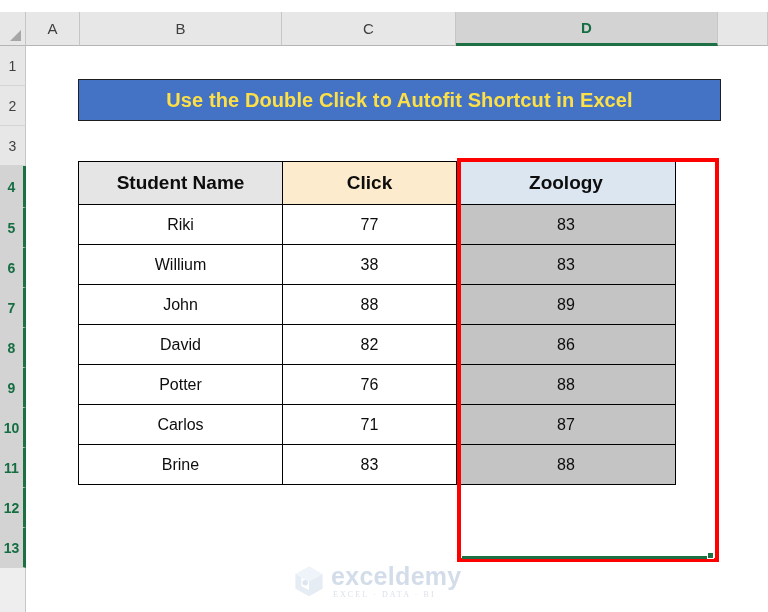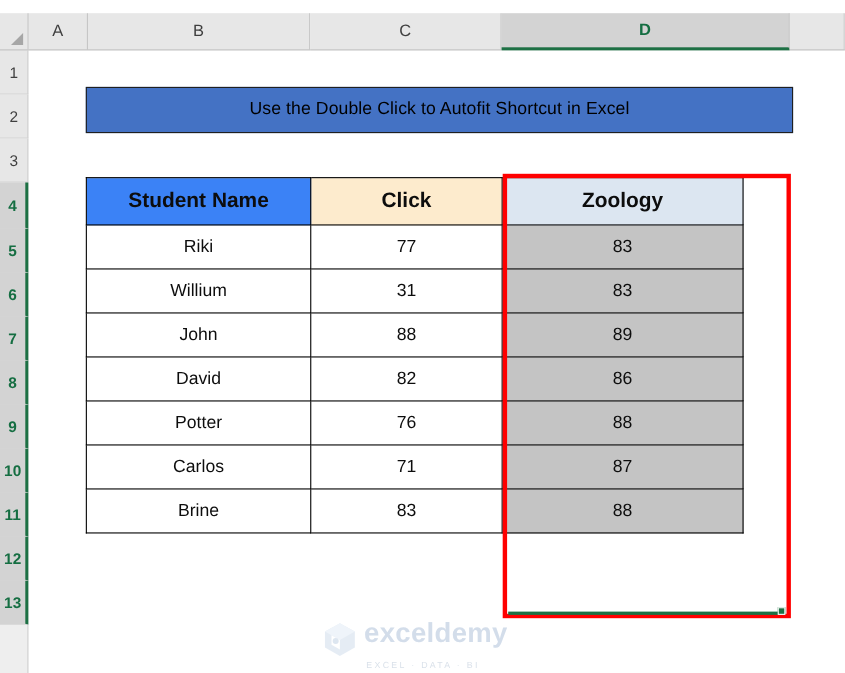--- a/index.html
+++ b/index.html
@@ -117,23 +117,23 @@
     width: 643px;
     height: 42px;
     background: #4472c4;
     border: 1.5px solid #1f1f1f;
     box-sizing: border-box;
     display: flex;
     align-items: center;
     justify-content: center;
   }
   .title-banner span {
-    color: #000000;
-    font-size: 16px;
-    font-weight: normal;
+    color: #fde047;
+    font-size: 20px;
+    font-weight: bold;
     letter-spacing: .1px;
     white-space: nowrap;
   }
 
   
   .data-table {
     position: absolute;
     left: 52px;
     top: 115px;
     border-collapse: collapse;
@@ -151,21 +151,21 @@
   }
   .data-table th {
     font-size: 19px;
     font-weight: bold;
     height: 43px;
   }
   .col-name  { width: 204px; }
   .col-bot   { width: 174px; }
   .col-zoo   { width: 219px; }
 
-  th.h-name { background: #3b82f6; margin-top: 33px; }
+  th.h-name { background: #e5e5e5; margin-top: 33px; }
   th.h-bot  { background: #fdebcd; }
   th.h-zoo  { background: #dce6f1; }
 
   td.c-name, td.c-bot { background: #ffffff; }
   td.c-zoo  { background: #c4c4c4; }
 
   
   .red-box {
     position: absolute;
     left: 457px;
@@ -214,22 +214,23 @@
   .wm-name {
     font-size: 25px;
     font-weight: bold;
     color: #b9c9de;
     letter-spacing: .3px;
   }
   .wm-tag {
     font-size: 8px;
     color: #c3cfdd;
     letter-spacing: 2.1px;
-    margin-top: 12px;
+    margin-top: 2px;
     margin-left: 2px;
+    font-family: Liberation Serif, serif;
   }
 </style>
 </head>
 <body>
 
 <div id="sheet">
 
   <div class="col-header-strip">
     <div class="corner-box">
       <div class="corner-tri"></div>
@@ -273,21 +274,21 @@
         </tr>
       </thead>
       <tbody>
         <tr>
           <td class="c-name">Riki</td>
           <td class="c-bot">77</td>
           <td class="c-zoo">83</td>
         </tr>
         <tr>
           <td class="c-name">Willium</td>
-          <td class="c-bot">31</td>
+          <td class="c-bot">38</td>
           <td class="c-zoo">83</td>
         </tr>
         <tr>
           <td class="c-name">John</td>
           <td class="c-bot">88</td>
           <td class="c-zoo">89</td>
         </tr>
         <tr>
           <td class="c-name">David</td>
           <td class="c-bot">82</td>

